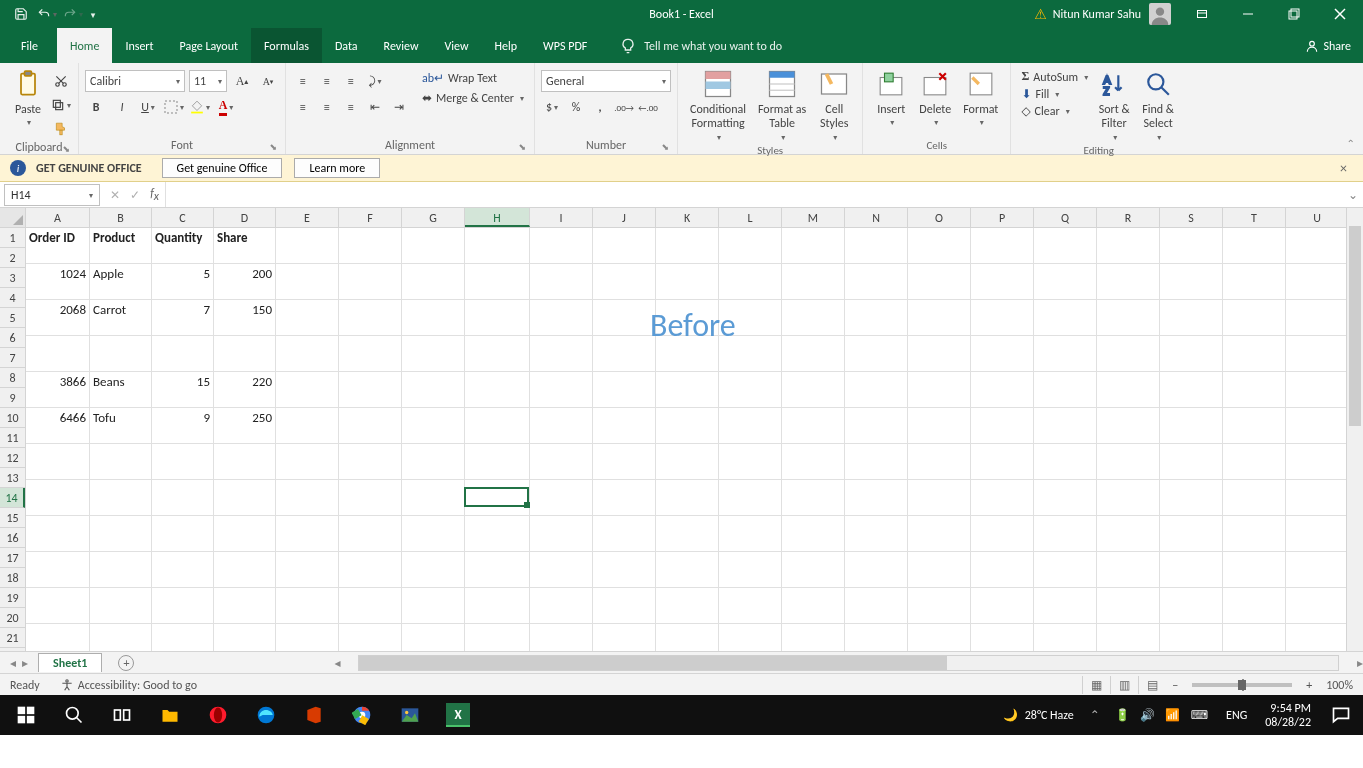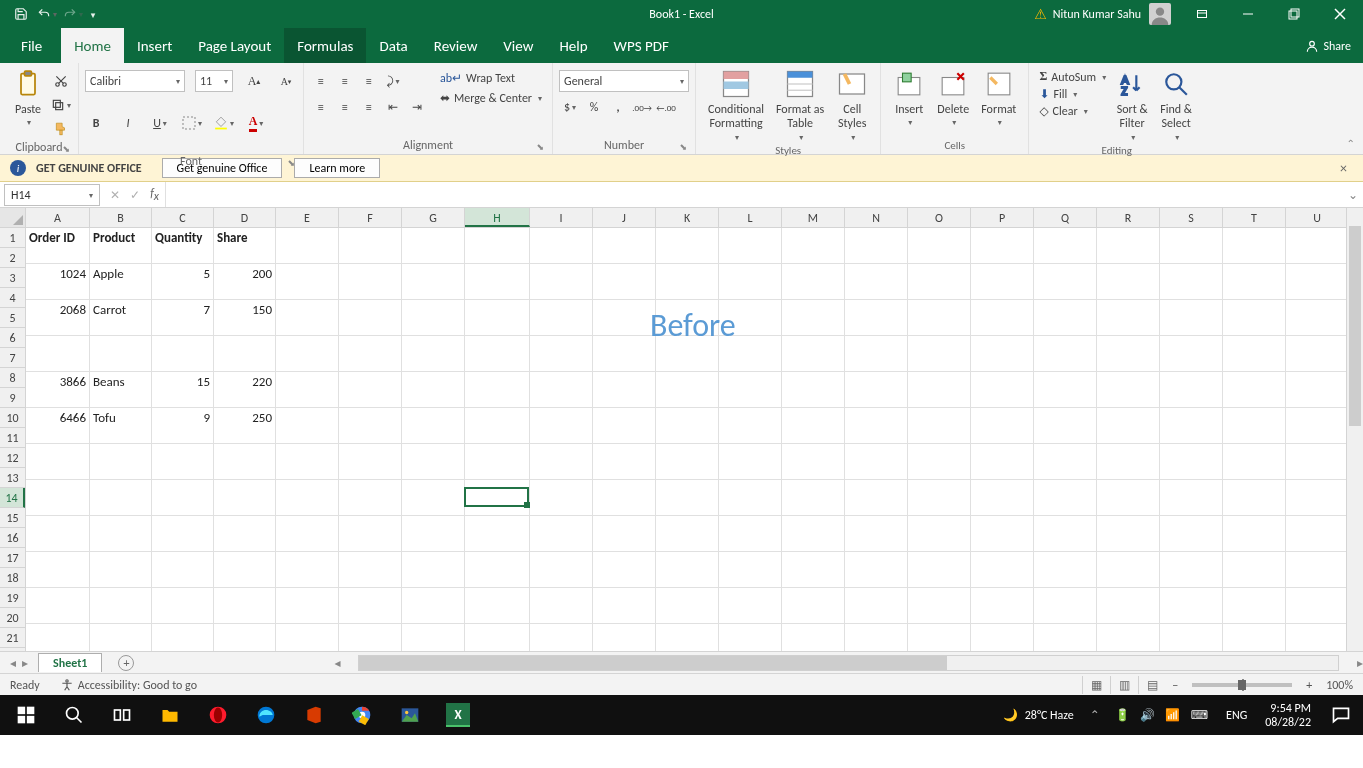--- a/index.html
+++ b/index.html
@@ -12,37 +12,37 @@
 .titlebar-title{position:absolute;left:50%;transform:translateX(-50%);font-size:12px;color:#fff}
 .titlebar-right{margin-left:auto;display:flex;align-items:center;height:100%}
 .user-area{display:flex;align-items:center;padding:0 8px}
 .user-area .warn{color:#ffb900;margin-right:6px;font-size:14px}
 .user-name{font-size:12px;margin-right:8px}
 .user-avatar{width:22px;height:22px;background:#d0d0d0;display:inline-flex;align-items:flex-end;justify-content:center;border-radius:2px;overflow:hidden}
 .user-avatar svg{width:20px;height:20px}
 .win-btn{width:46px;height:100%;display:flex;align-items:center;justify-content:center;color:#fff}
 .win-btn svg{width:12px;height:12px}
 .ribbontabs{height:35px;background:#0c6a3e;display:flex;align-items:stretch;padding-left:8px;position:relative}
-.rtab{padding:0 13px;display:flex;align-items:center;color:#fff;font-size:15px;cursor:pointer}
+.rtab{padding:0 13px;display:flex;align-items:center;color:#fff;font-size:12px;cursor:pointer}
 .rtab.file{margin-right:6px}
 .rtab.active{background:#f3f3f3;color:#217346}
 .rtab.formulas{background:#0a5532}
 .tell-me{display:flex;align-items:center;color:#fff;opacity:.9;font-size:13px;margin-left:20px;gap:8px}
 .share-btn{margin-left:auto;margin-right:12px;color:#fff;display:flex;align-items:center;gap:4px;font-size:13px}
 .ribbon{height:92px;background:#f3f3f3;border-bottom:1px solid #d4d4d4;display:flex;position:relative}
 .rgroup{display:flex;flex-direction:column;padding:3px 6px 0;border-right:1px solid #e1e1e1;height:100%}
 .rgroup-body{flex:1;display:flex;align-items:flex-start}
 .rgroup-label{text-align:center;font-size:11px;color:#666;padding-bottom:2px;position:relative}
 .rgroup-label .launcher{position:absolute;right:2px;bottom:2px;font-size:9px;color:#888}
 .big-btn{display:flex;flex-direction:column;align-items:center;justify-content:center;padding:2px 6px;min-width:42px;text-align:center;font-size:11px;color:#444;line-height:1.2;gap:2px}
 .big-btn .ic{width:32px;height:32px;display:flex;align-items:center;justify-content:center}
 .small-stack{display:flex;flex-direction:column;gap:2px;padding-top:4px}
 .small-btn{width:22px;height:22px;display:flex;align-items:center;justify-content:center;color:#555}
 .dd-arrow{font-size:8px;color:#666;margin-left:2px}
-.font-row{display:flex;align-items:center;gap:10px;margin-bottom:20px}
+.font-row{display:flex;align-items:center;gap:4px;margin-bottom:4px}
 .font-combo{height:22px;border:1px solid #c0c0c0;background:#fff;display:flex;align-items:center;padding:0 4px;font-size:12px;color:#444}
 .font-name{width:100px}
 .font-size{width:38px}
 .f-btn{width:22px;height:22px;display:flex;align-items:center;justify-content:center;color:#444;border:1px solid transparent}
 .num-combo{height:22px;width:130px;border:1px solid #c0c0c0;background:#fff;display:flex;align-items:center;padding:0 4px;font-size:12px;color:#444;margin-bottom:4px}
 .edit-row{display:flex;align-items:center;gap:4px;font-size:12px;color:#444;padding:1px 4px}
 .collapse-caret{position:absolute;right:8px;bottom:4px;font-size:10px;color:#888}
 .messagebar{height:27px;background:#fef4d5;border-bottom:1px solid #e1d08a;display:flex;align-items:center;padding:0 10px;font-size:12px;color:#555}
 .messagebar .info-ic{width:16px;height:16px;border-radius:50%;background:#2b579a;color:#fff;display:flex;align-items:center;justify-content:center;font-style:italic;font-size:11px;margin-right:10px}
 .messagebar .mb-title{font-weight:bold;color:#444;margin-right:8px}
@@ -168,20 +168,26 @@
   <div class="rtab file">File</div>
   <div class="rtab active">Home</div>
   <div class="rtab">Insert</div>
   <div class="rtab">Page Layout</div>
   <div class="rtab formulas">Formulas</div>
   <div class="rtab">Data</div>
   <div class="rtab">Review</div>
   <div class="rtab">View</div>
   <div class="rtab">Help</div>
   <div class="rtab">WPS PDF</div>
+  <div class="tell-me">
+    <svg width="16" height="16" viewBox="0 0 24 24" fill="none" stroke="currentColor" stroke-width="2">
+        <path d="M9 18h6M10 22h4M12 2a7 7 0 00-4 13v3h8v-3a7 7 0 00-4-13z"></path>
+      </svg>
+    <span>Tell me what you want to do</span>
+  </div>
   <div class="share-btn">
     <svg width="14" height="14" viewBox="0 0 24 24" fill="none" stroke="currentColor" stroke-width="2">
         <circle cx="12" cy="8" r="4"></circle>
         <path d="M4 22c0-5 4-8 8-8s8 3 8 8"></path>
       </svg>
     <span>Share</span>
   </div>
 </div>
 
 <div class="ribbon">

